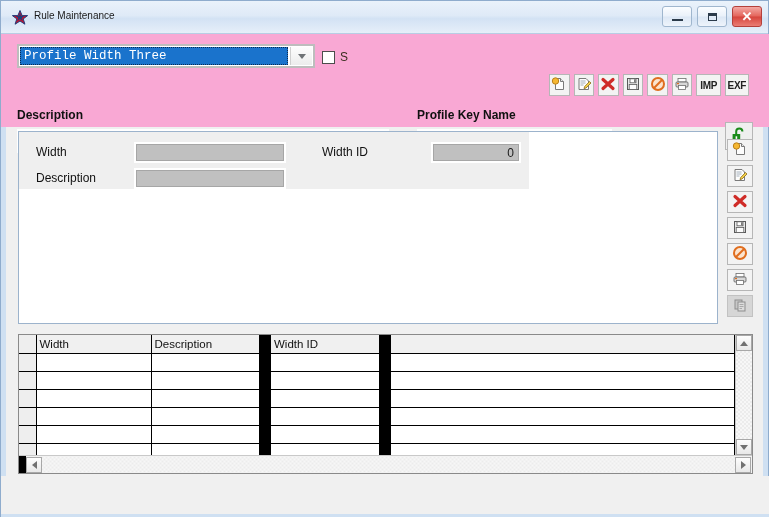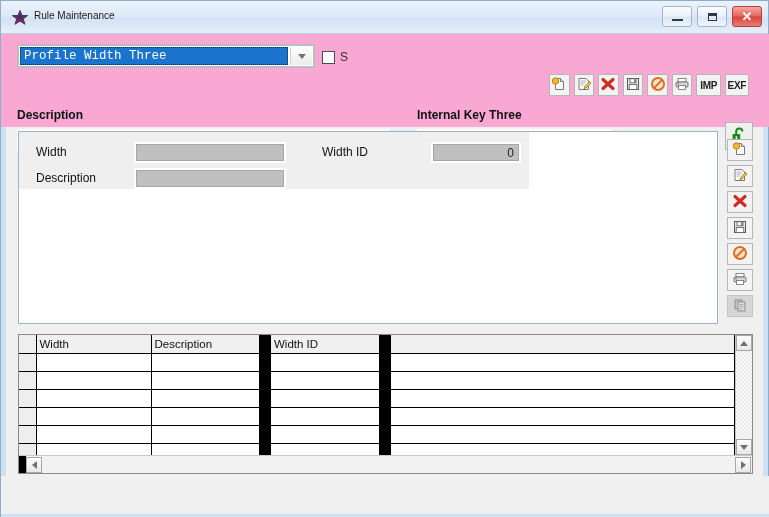--- a/index.html
+++ b/index.html
@@ -236,21 +236,21 @@
     </div>
 
     <div class="cb-s">
       <span class="chk"></span>
       <span class="s-label">S</span>
     </div>
 
     <div class="lbl-desc">Description</div>
     <div class="rofield" id="f-desc">Profile Width Three</div>
 
-    <div class="lbl-key">Internal Key Three</div>
+    <div class="lbl-key">Profile Key Name</div>
     <div class="rofield" id="f-key">PWIDTHREE</div>
 
     <div class="toolbar-top">
       <div class="tbtn">
         <span>
           <svg width="16" height="16" viewBox="0 0 16 16">
             <path d="M4.5 2.5h5l3 3v8h-8z" fill="#fdfdfd" stroke="#7a7a7a"></path>
             <path d="M9.5 2.5v3h3" fill="#e8e8e8" stroke="#7a7a7a"></path>
             <circle cx="4.5" cy="5" r="3.2" fill="#f5b731" stroke="#b9801a"></circle>
           </svg>

